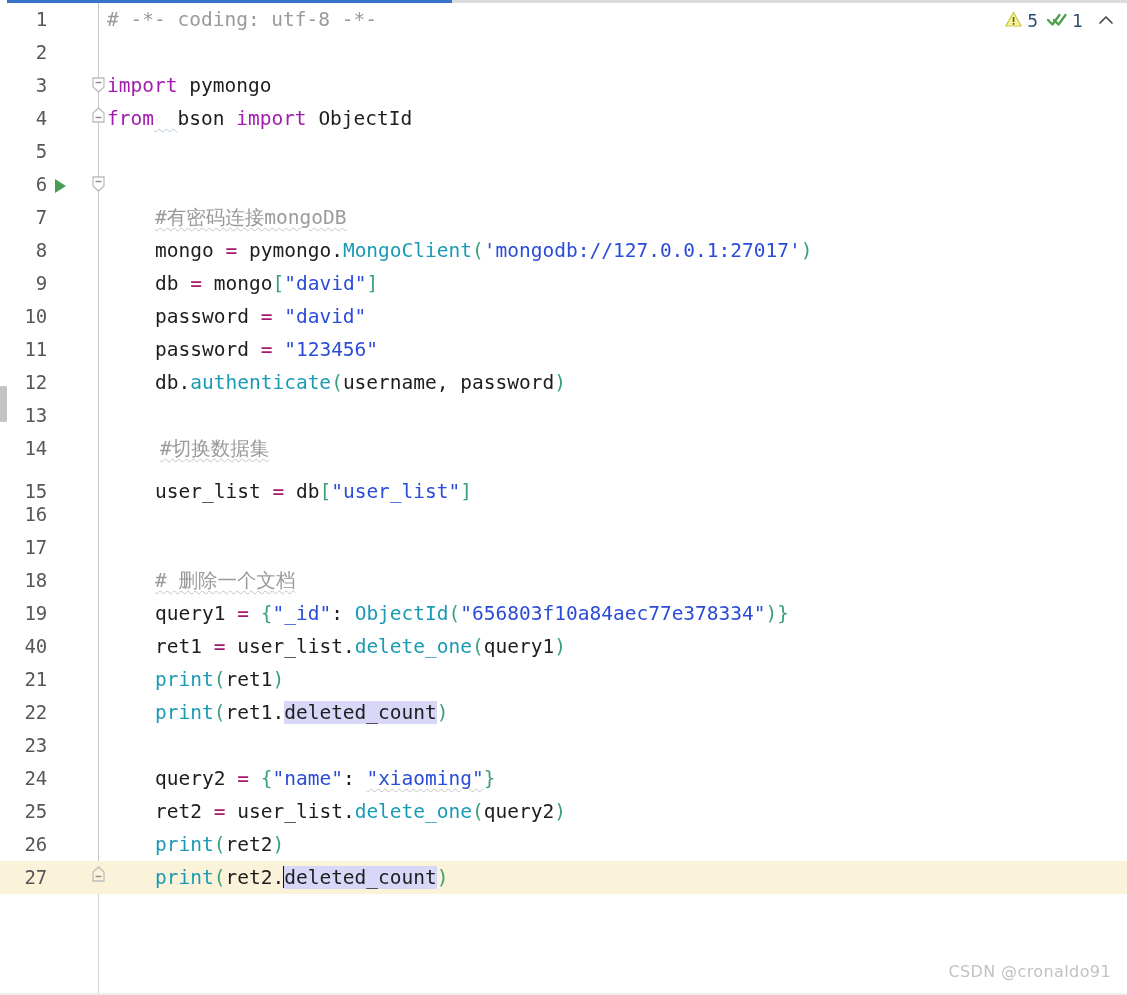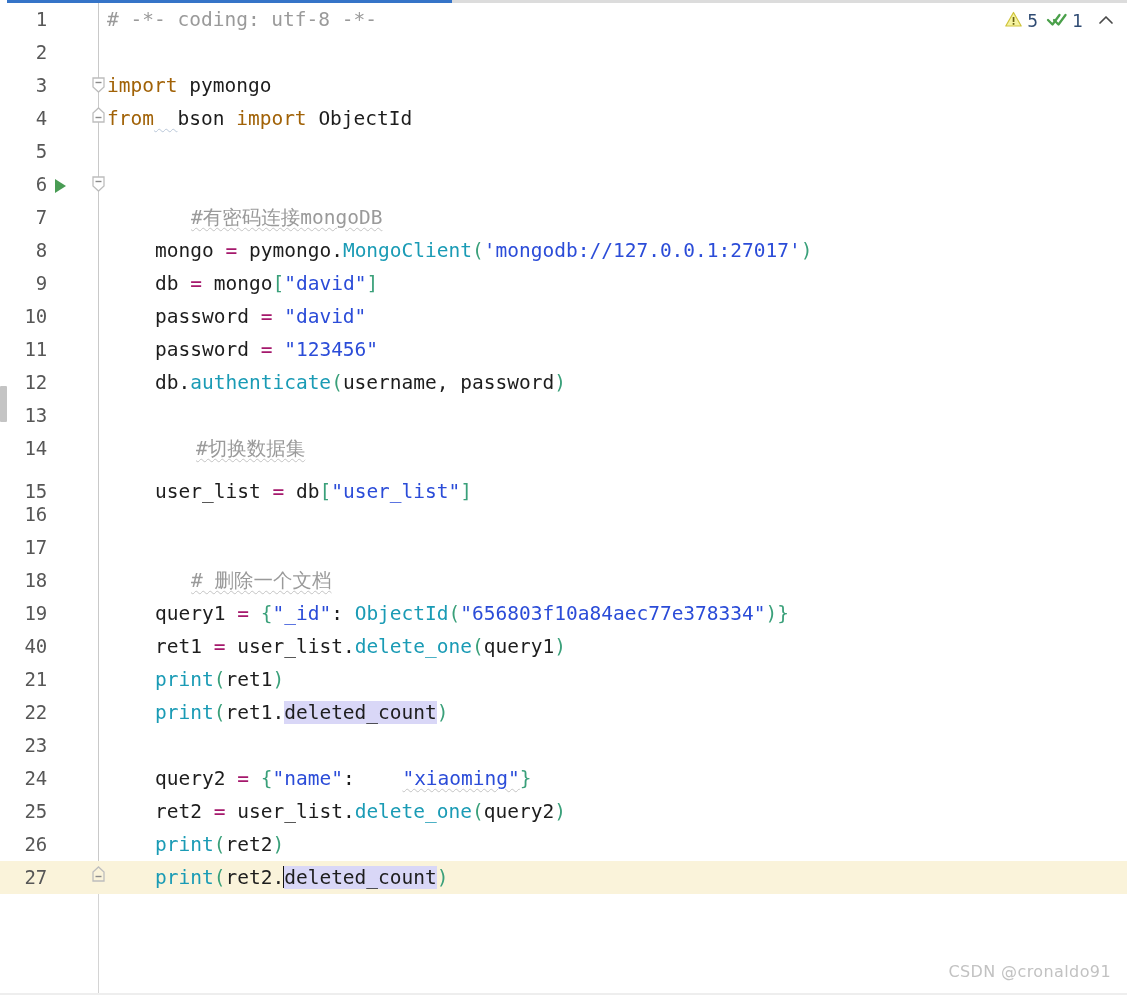--- a/index.html
+++ b/index.html
@@ -105,39 +105,38 @@
     position: absolute;
     left: 107px; top: 0;
     white-space: pre;
     font-family: "DejaVu Sans Mono", "Liberation Mono", monospace;
     font-size: 19.5px;
     letter-spacing: 0px;
     color: #000000;
   }
 
   
-  .kw      { color: #a16207; }          
+  .kw      { color: #a21caf; }          
   .op      { color: #a5186c; }
   .str     { color: #2b4cd8; }          
   .fn      { color: #1a9bb5; }          
   .brk     { color: #3aa07a; }
   .cmt     { color: #9a9a9a; }          
   .plain   { color: #1d1d1d; }
 
   
   .occ { background: #d9d7f7; }
 
   
   .wavy {
     text-decoration: underline;
     text-decoration-style: wavy;
     text-decoration-color: #c3c3c3;
     text-decoration-thickness: 1px;
     text-underline-offset: 3px;
-    margin-left: 36px;
   }
   .wavy-b {
     text-decoration: underline;
     text-decoration-style: wavy;
     text-decoration-color: #b9c7d8;
     text-decoration-thickness: 1px;
     text-underline-offset: 3px;
   }
 
   

